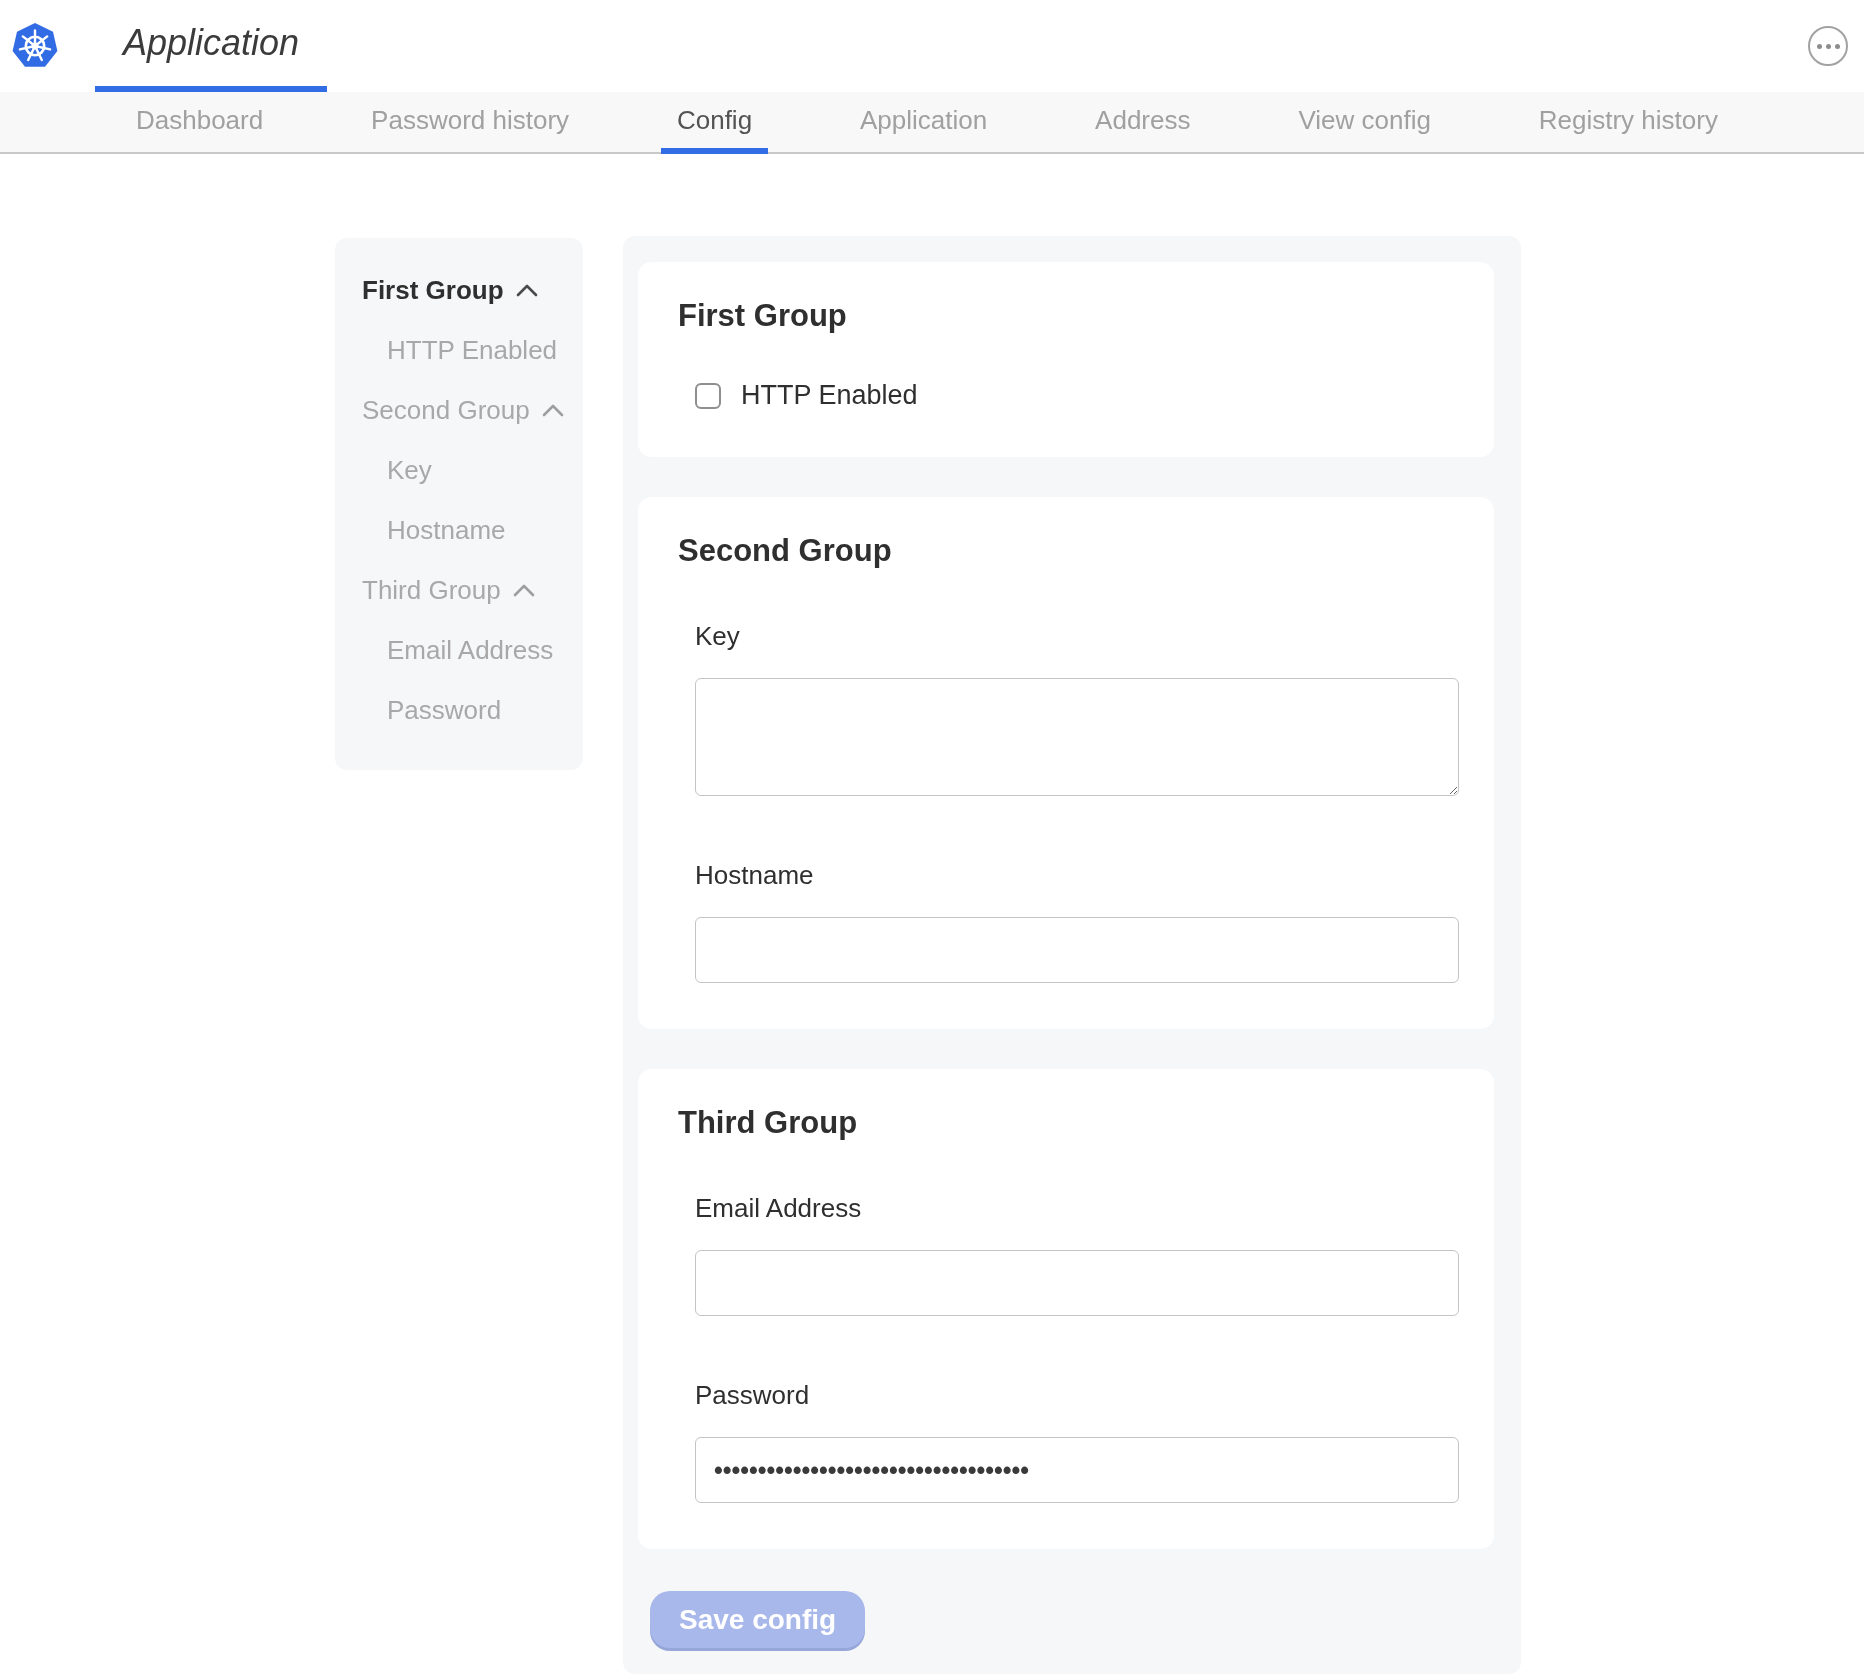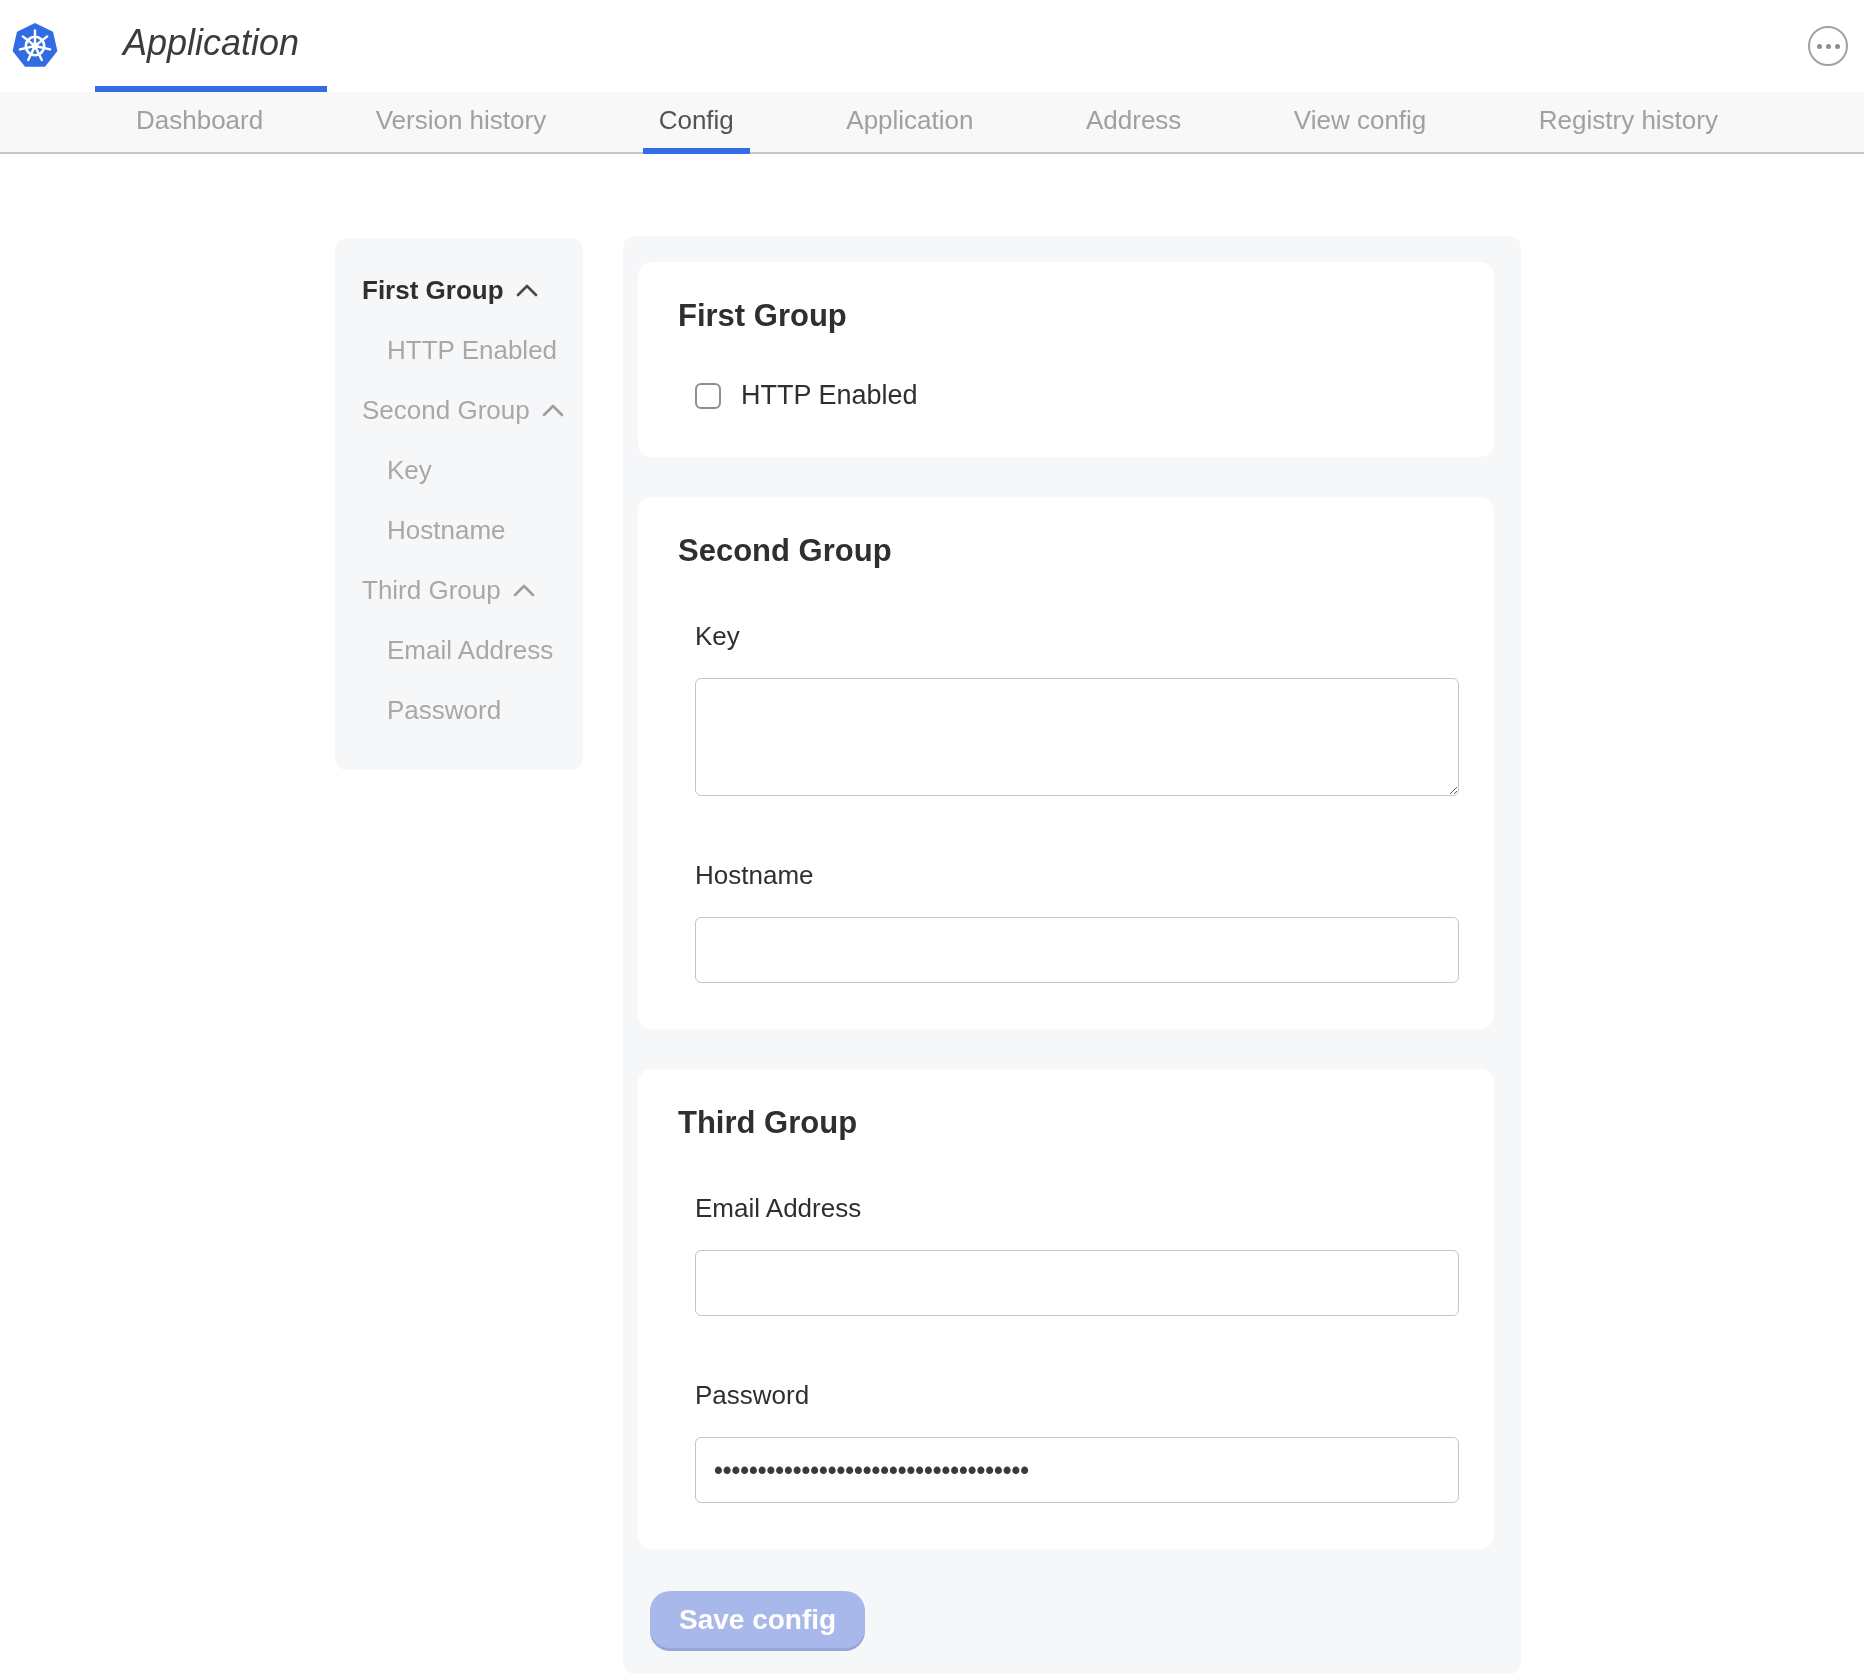--- a/index.html
+++ b/index.html
@@ -211,21 +211,21 @@
       <span style="display:flex;gap:4px;">
           <i></i>
           <i></i>
           <i></i>
         </span>
     </button>
   </header>
 
   <nav class="navbar">
     <div class="nav-tab">Dashboard</div>
-    <div class="nav-tab">Version history</div>
+    <div class="nav-tab">Password history</div>
     <div class="nav-tab active">Config</div>
     <div class="nav-tab">Application</div>
     <div class="nav-tab">Address</div>
     <div class="nav-tab">View config</div>
     <div class="nav-tab">Registry history</div>
   </nav>
 
   <div class="content">
 
     <aside class="side-nav">

